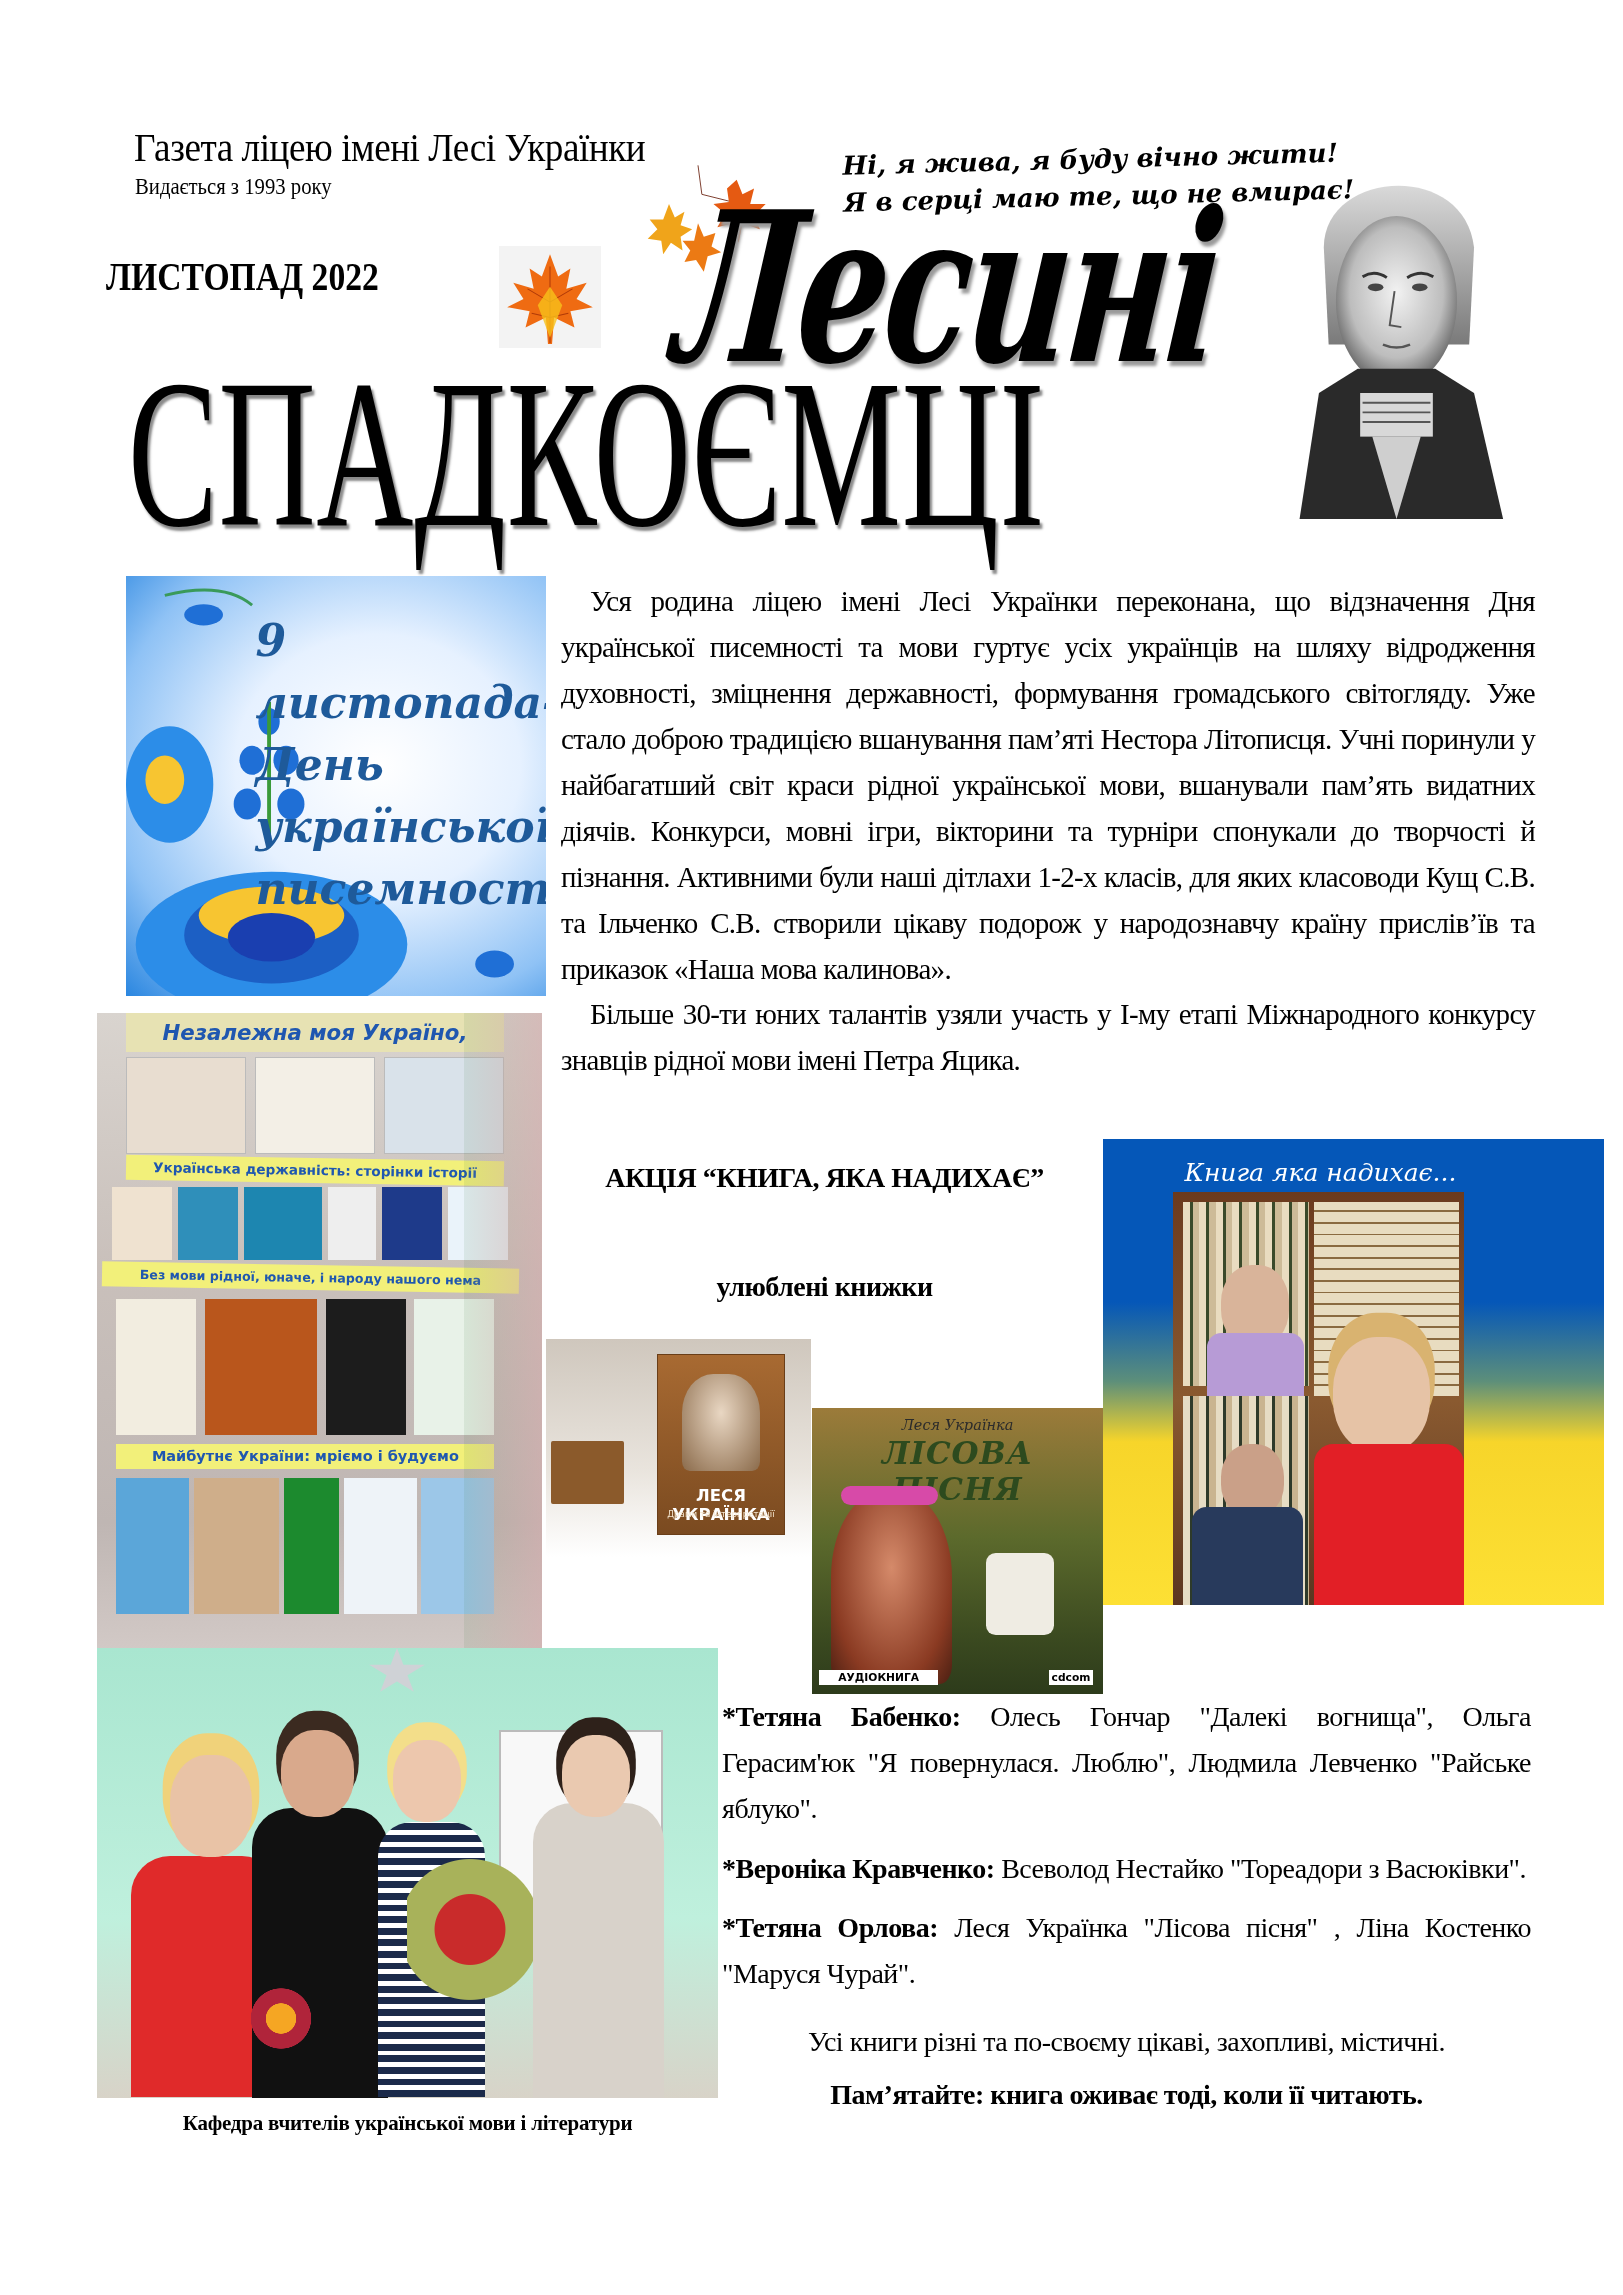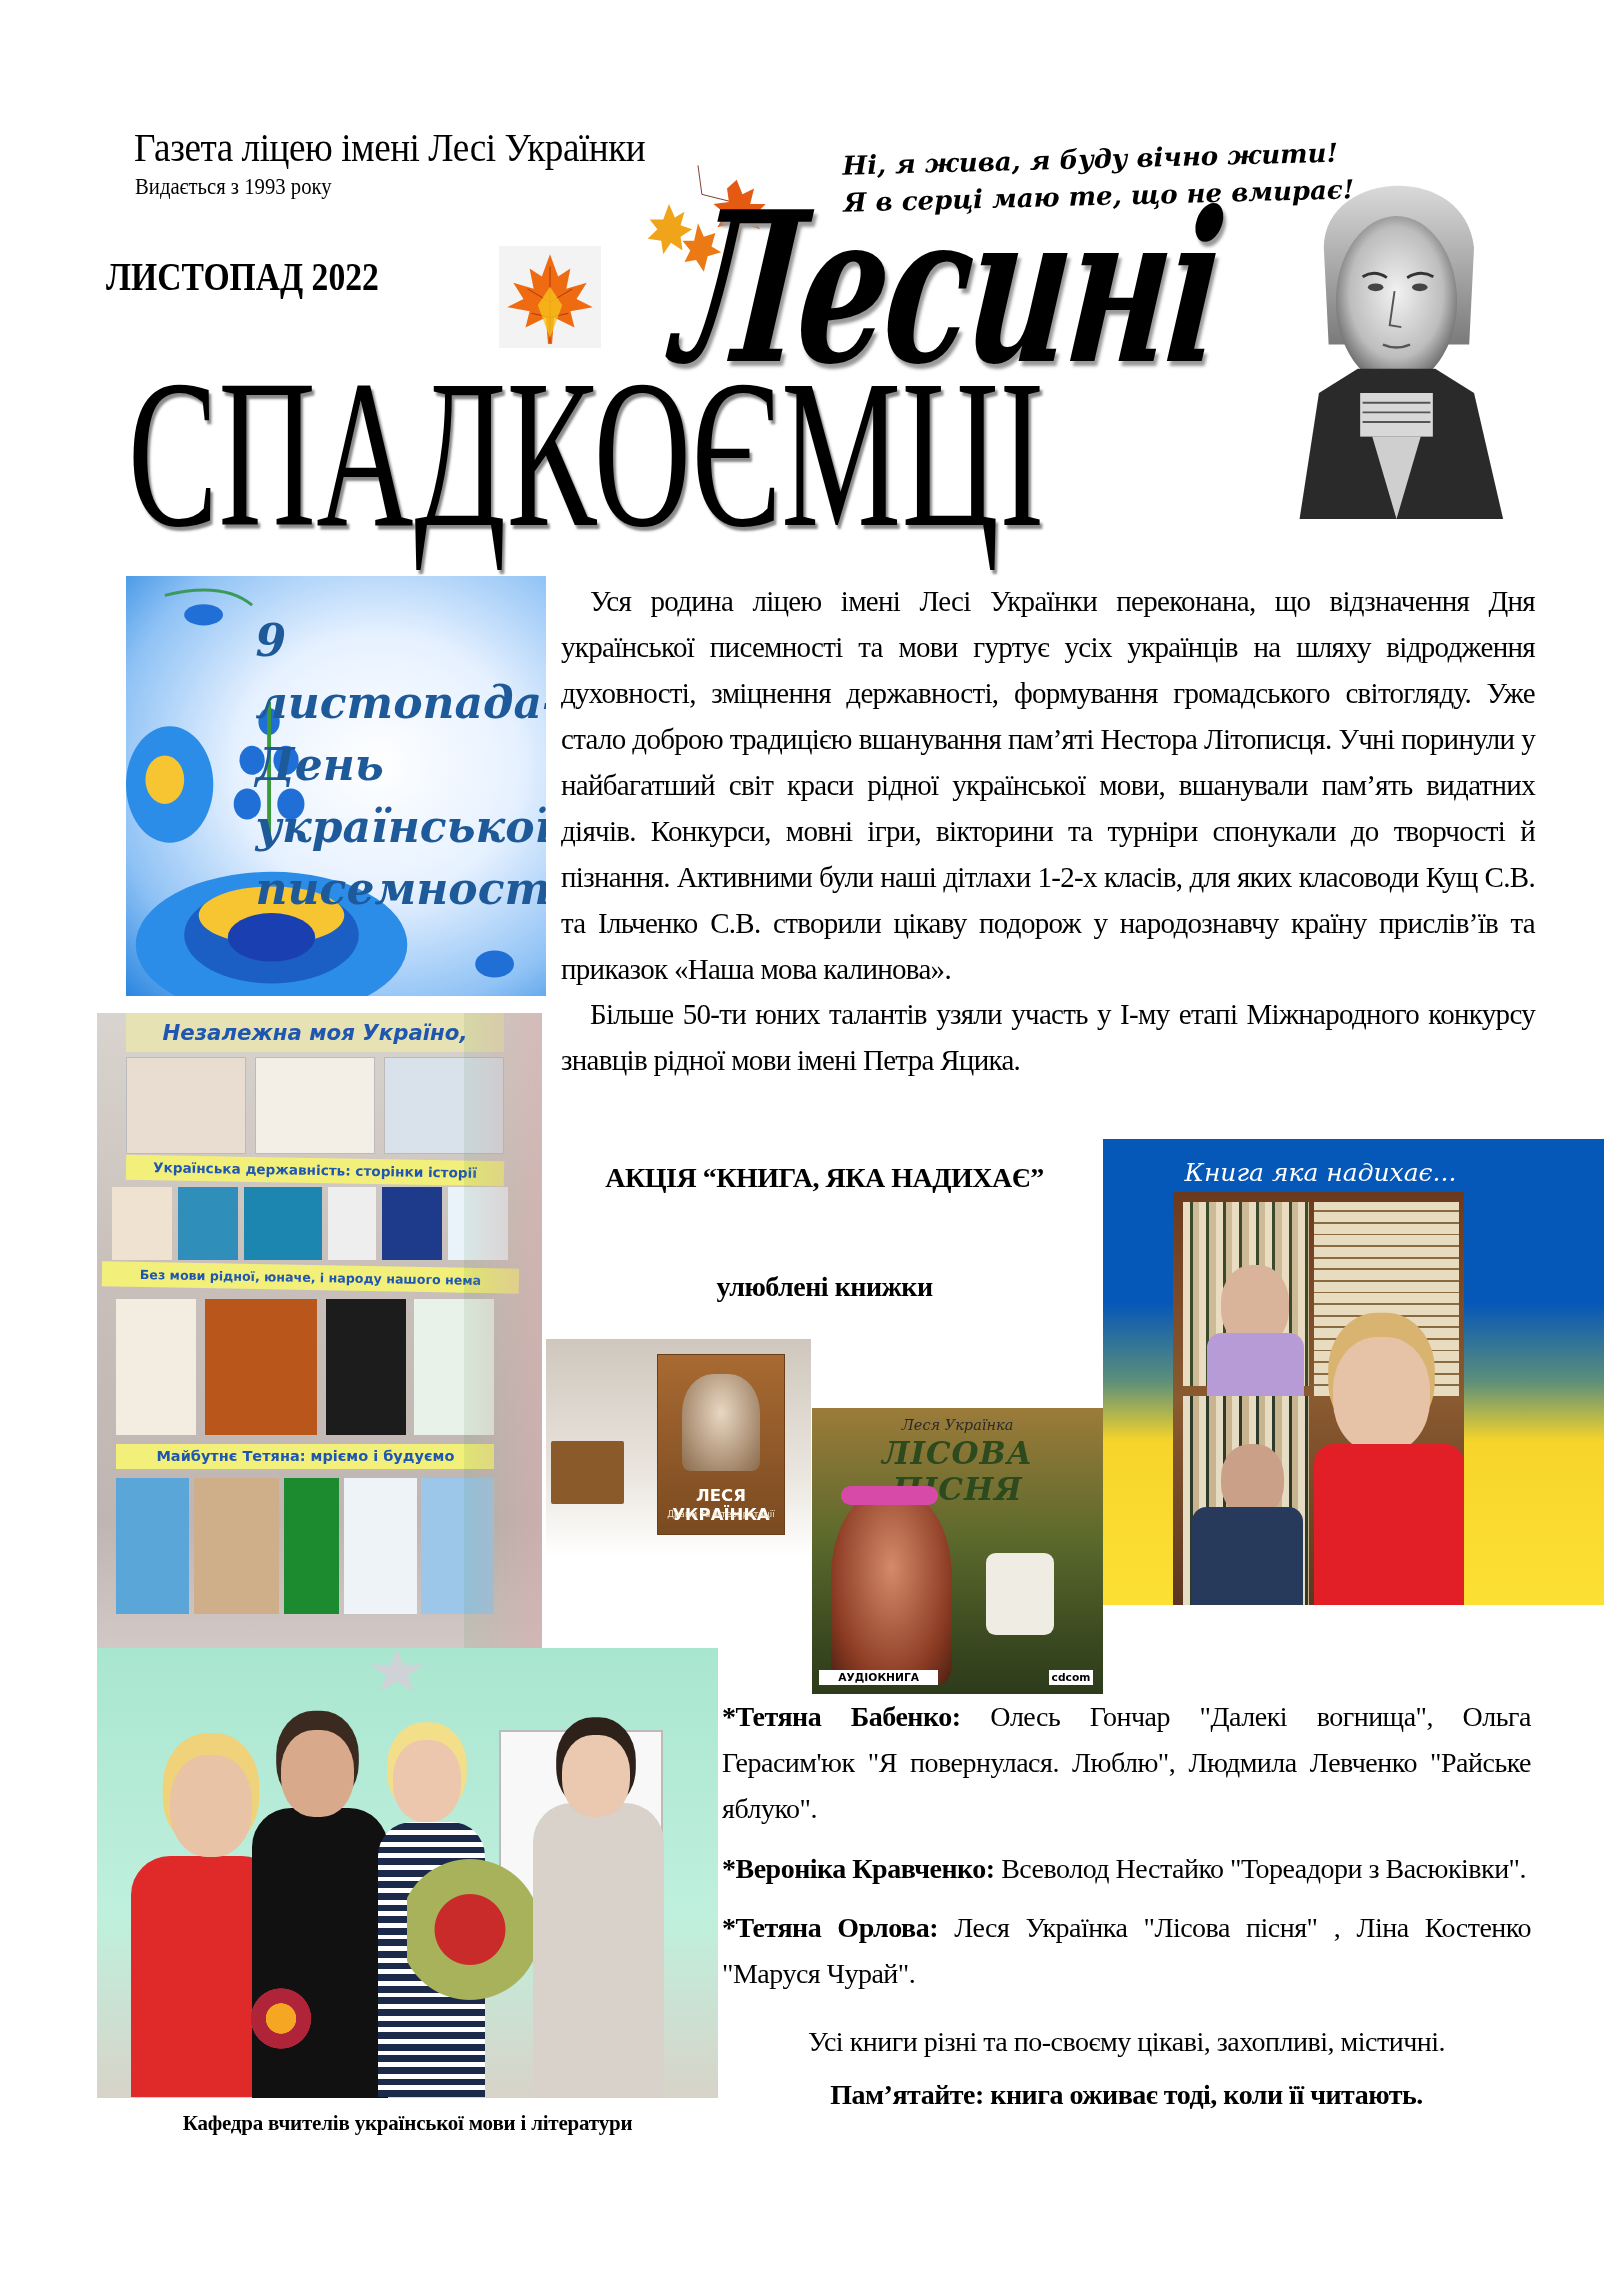--- a/index.html
+++ b/index.html
@@ -137,21 +137,21 @@
     </svg>
     <div class="caption">
       <div>9 листопада-</div>
       <div>День</div>
       <div>української</div>
       <div>писемності</div>
     </div>
   </div>
 
   <div id="para-1" class="abs body-text">Уся родина ліцею імені Лесі Українки переконана, що відзначення Дня української писемності та мови гуртує усіх українців на шляху відродження духовності, зміцнення державності, формування громадського світогляду. Уже стало доброю традицією вшанування пам’яті Нестора Літописця. Учні поринули у найбагатший світ краси рідної української мови, вшанували пам’ять видатних діячів. Конкурси, мовні ігри, вікторини та турніри спонукали до творчості й пізнання. Активними були наші дітлахи 1-2-х класів, для яких класоводи Кущ С.В. та Ільченко С.В. створили цікаву подорож у народознавчу країну прислів’їв та приказок «Наша мова калинова».</div>
-  <div id="para-2" class="abs body-text">Більше 50-ти юних талантів узяли участь у І-му етапі Міжнародного конкурсу знавців рідної мови імені Петра Яцика.</div>
+  <div id="para-2" class="abs body-text">Більше 30-ти юних талантів узяли участь у І-му етапі Міжнародного конкурсу знавців рідної мови імені Петра Яцика.</div>
 
   <div id="img-shelf" class="photo">
     <div class="abs" style="left:29px;top:0;width:378px;height:39px;background:#e7e2b3;color:#1f57b0;font-weight:bold;font-size:21.3px;font-style:italic;text-align:center;line-height:39px;font-family:'DejaVu Sans',sans-serif;">Незалежна моя Україно,</div>
     <div class="abs" style="left:29px;top:44px;width:378px;height:97px;display:flex;gap:9.7px;">
       <div style="flex:1;background:#e8ddd0;border:1.5px solid #bbb;"></div>
       <div style="flex:1;background:#f3efe6;border:1.5px solid #bbb;"></div>
       <div style="flex:1;background:#d9e2ea;border:1.5px solid #bbb;"></div>
     </div>
     <div class="abs" style="left:29px;top:145px;width:378px;height:25px;background:#f2f07a;color:#1f57b0;font-weight:bold;font-size:13.6px;line-height:25px;text-align:center;font-family:'DejaVu Sans',sans-serif;transform:rotate(1deg);">Українська державність: сторінки історії</div>
     <div class="abs" style="left:14.5px;top:174px;width:397px;height:73px;display:flex;gap:5.8px;">
@@ -162,21 +162,21 @@
       <div style="flex:1;background:#1e3a8a;"></div>
       <div style="flex:1;background:#eaf3fa;"></div>
     </div>
     <div class="abs" style="left:4.8px;top:252px;width:417px;height:25px;background:#f2f07a;color:#1f57b0;font-weight:bold;font-size:12.6px;line-height:25px;text-align:center;font-family:'DejaVu Sans',sans-serif;transform:rotate(1deg);">Без мови рідної, юначе, і народу нашого нема</div>
     <div class="abs" style="left:19.4px;top:286px;width:378px;height:136px;display:flex;gap:8.7px;">
       <div style="flex:1;background:#f2ede0;"></div>
       <div style="flex:1.4;background:#b9561c;"></div>
       <div style="flex:1;background:#1c1c1c;"></div>
       <div style="flex:1;background:#e8f2e8;"></div>
     </div>
-    <div class="abs" style="left:19.4px;top:431px;width:378px;height:25px;background:#f2f07a;color:#1f57b0;font-weight:bold;font-size:14.5px;line-height:25px;text-align:center;font-family:'DejaVu Sans',sans-serif;">Майбутнє Тетяна: мріємо і будуємо</div>
+    <div class="abs" style="left:19.4px;top:431px;width:378px;height:25px;background:#f2f07a;color:#1f57b0;font-weight:bold;font-size:14.5px;line-height:25px;text-align:center;font-family:'DejaVu Sans',sans-serif;">Майбутнє України: мріємо і будуємо</div>
     <div class="abs" style="left:19.4px;top:465px;width:378px;height:136px;display:flex;gap:4.8px;">
       <div style="flex:1.2;background:#5ba6d9;"></div>
       <div style="flex:1.4;background:#cfae8a;"></div>
       <div style="flex:0.9;background:#1c8a2e;"></div>
       <div style="flex:1.2;background:#eef3f8;"></div>
       <div style="flex:1.2;background:#9cc7e8;"></div>
     </div>
     <div class="abs" style="right:0;top:0;width:78px;height:637px;background:linear-gradient(90deg,rgba(60,120,60,0.1),rgba(210,170,170,0.6));"></div>
   </div>
 

